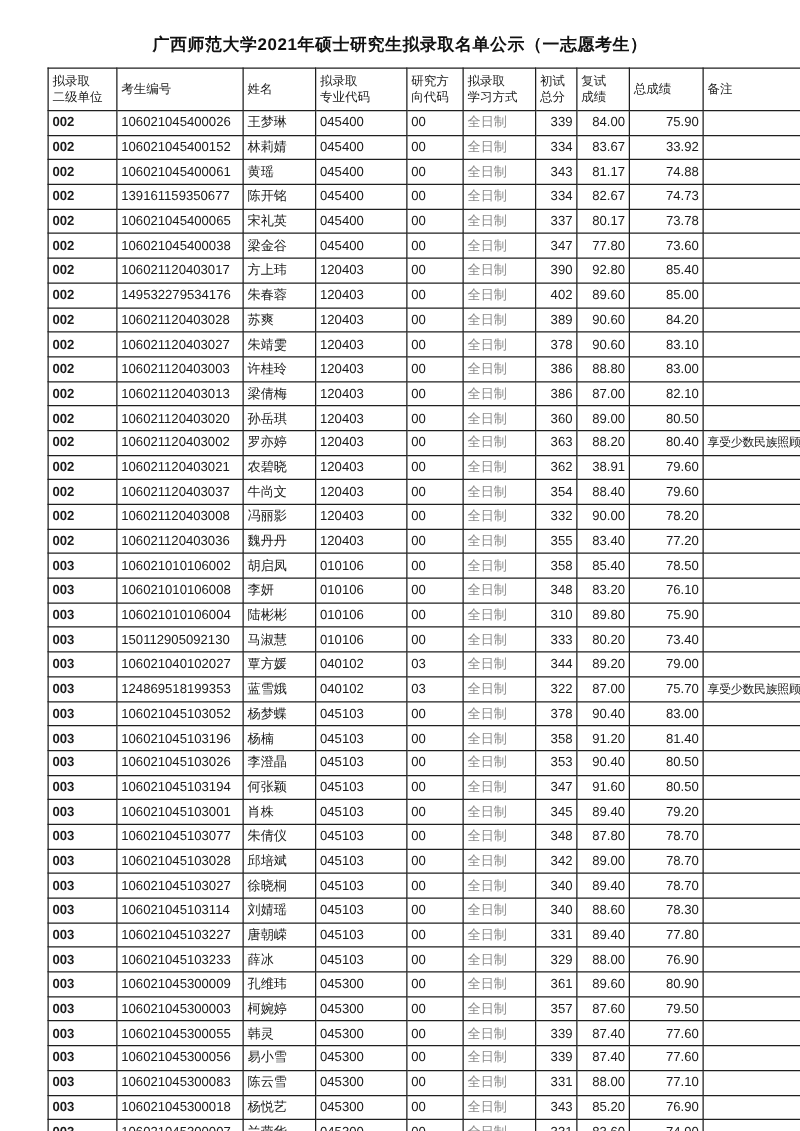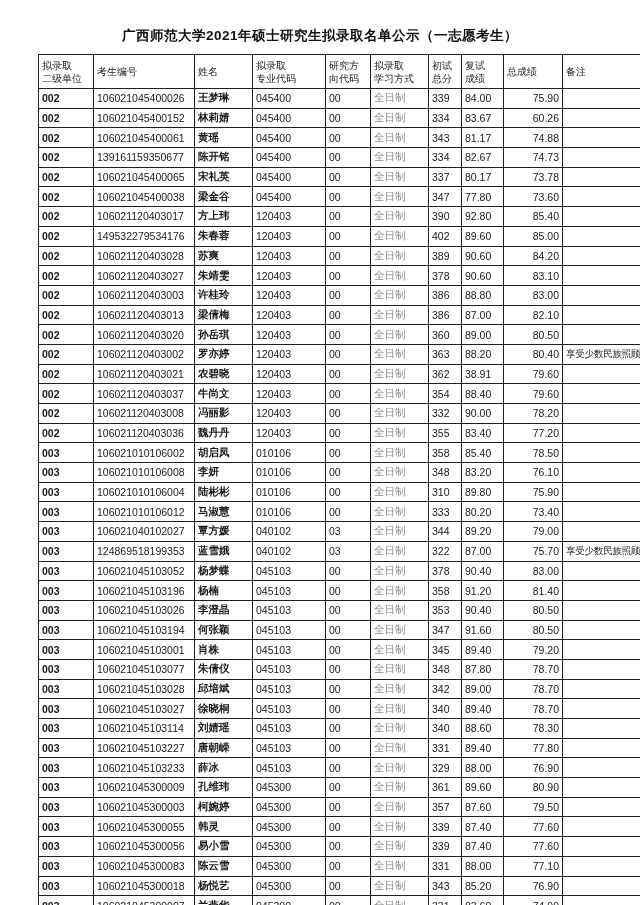--- a/index.html
+++ b/index.html
@@ -39,29 +39,29 @@
     vertical-align:middle;
     white-space:pre-line;
     line-height:1.3;
   }
   table.admission td{
     height:16.7px;
     vertical-align:middle;
   }
   .col-0{width:48px;font-weight:bold;}
   .col-1{width:94px;}
-  .col-2{width:51px;font-weight:bold;}
+  .col-2{width:51px;}
   .col-3{width:66px;}
   .col-4{width:38px;}
   .col-5{width:51px;}
   .col-6{width:26px;}
-  .col-7{width:35px;}
+  .col-7{width:35px;text-align:right;}
   .col-8{width:52px;}
   .col-9{width:102px;}
-  td.col-6{}
+  td.col-6{text-align:right;}
   td.col-8{text-align:right;}
   td.col-9{font-size:9.5px;letter-spacing:-0.2px;}
 </style>
 </head>
 <body>
 
 <div class="doc-title">广西师范大学2021年硕士研究生拟录取名单公示（一志愿考生）</div>
 
 <table class="admission">
   <thead>
@@ -99,21 +99,21 @@
       </tr>
       <tr>
         <td class="col-0">002</td>
         <td class="col-1">106021045400152</td>
         <td class="col-2">林莉婧</td>
         <td class="col-3">045400</td>
         <td class="col-4">00</td>
         <td class="col-5" style="color: rgb(140, 140, 140);">全日制</td>
         <td class="col-6">334</td>
         <td class="col-7">83.67</td>
-        <td class="col-8">60.26</td>
+        <td class="col-8">33.92</td>
         <td class="col-9"></td>
       </tr>
       <tr>
         <td class="col-0">002</td>
         <td class="col-1">106021045400061</td>
         <td class="col-2">黄瑶</td>
         <td class="col-3">045400</td>
         <td class="col-4">00</td>
         <td class="col-5" style="color: rgb(140, 140, 140);">全日制</td>
         <td class="col-6">343</td>
@@ -332,21 +332,21 @@
         <td class="col-3">010106</td>
         <td class="col-4">00</td>
         <td class="col-5" style="color: rgb(140, 140, 140);">全日制</td>
         <td class="col-6">310</td>
         <td class="col-7">89.80</td>
         <td class="col-8">75.90</td>
         <td class="col-9"></td>
       </tr>
       <tr>
         <td class="col-0">003</td>
-        <td class="col-1">106021010106012</td>
+        <td class="col-1">150112905092130</td>
         <td class="col-2">马淑慧</td>
         <td class="col-3">010106</td>
         <td class="col-4">00</td>
         <td class="col-5" style="color: rgb(140, 140, 140);">全日制</td>
         <td class="col-6">333</td>
         <td class="col-7">80.20</td>
         <td class="col-8">73.40</td>
         <td class="col-9"></td>
       </tr>
       <tr>

